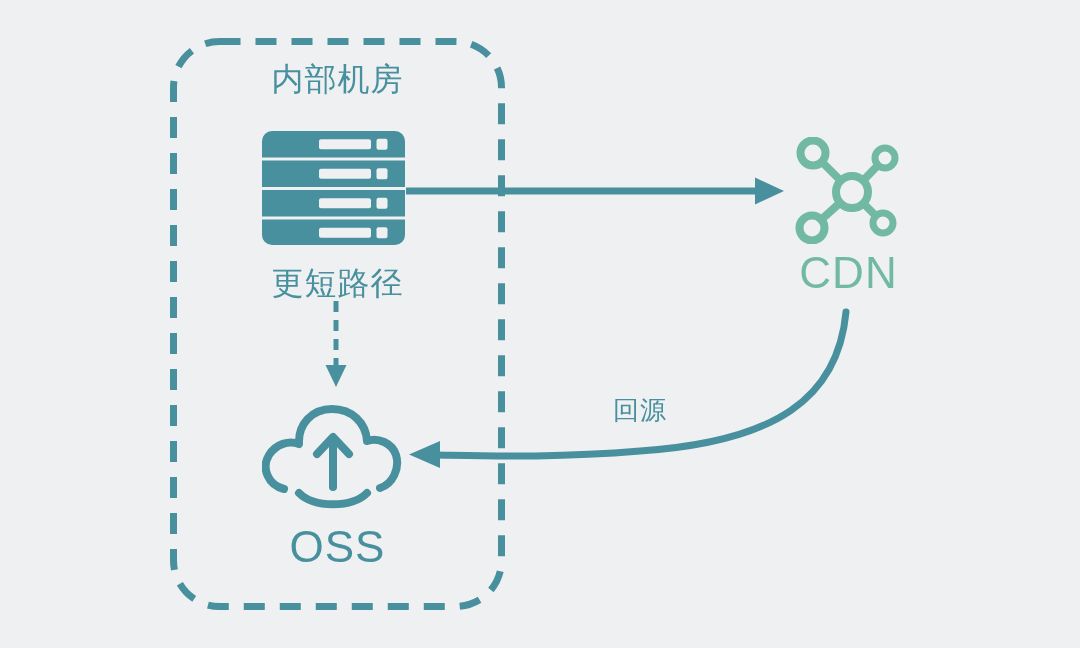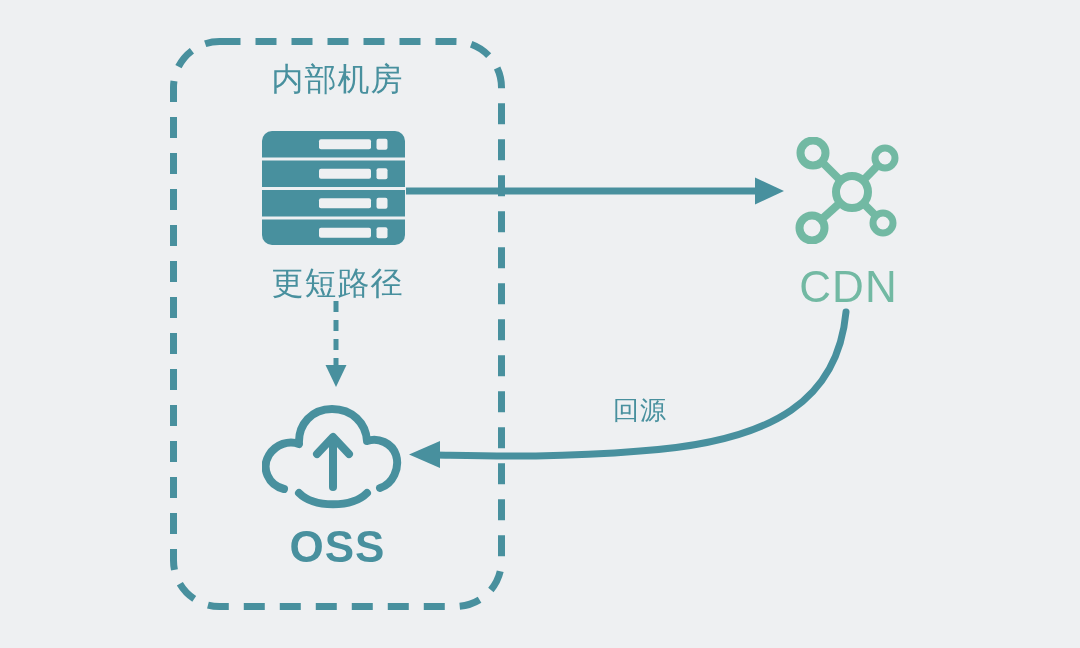--- a/index.html
+++ b/index.html
@@ -108,19 +108,19 @@
       <line x1="71" y1="95" x2="71" y2="48"></line>
       <path d="M55 62 L71 45 L87 62"></path>
     </g>
   </svg>
 
   <div class="label center" style="left:170px;top:58px;width:335px;">内部机房</div>
 
   <div class="label center" style="left:170px;top:262px;width:335px;">更短路径</div>
 
 
-  <div class="label center latin" style="left:170px;top:522px;width:335px;font-weight:bold;">OSS</div>
+  <div class="label center latin" style="left:170px;top:522px;width:335px;">OSS</div>
 
-  <div class="label center latin cdn-color" style="left:792px;top:262px;width:113px;">CDN</div>
+  <div class="label center latin cdn-color" style="left:792px;top:248px;width:113px;">CDN</div>
 
   <div class="label" style="left:613px;top:380px;font-size:26px;margin-top:13px;">回源</div>
 
 </div>
 
 </body></html>

